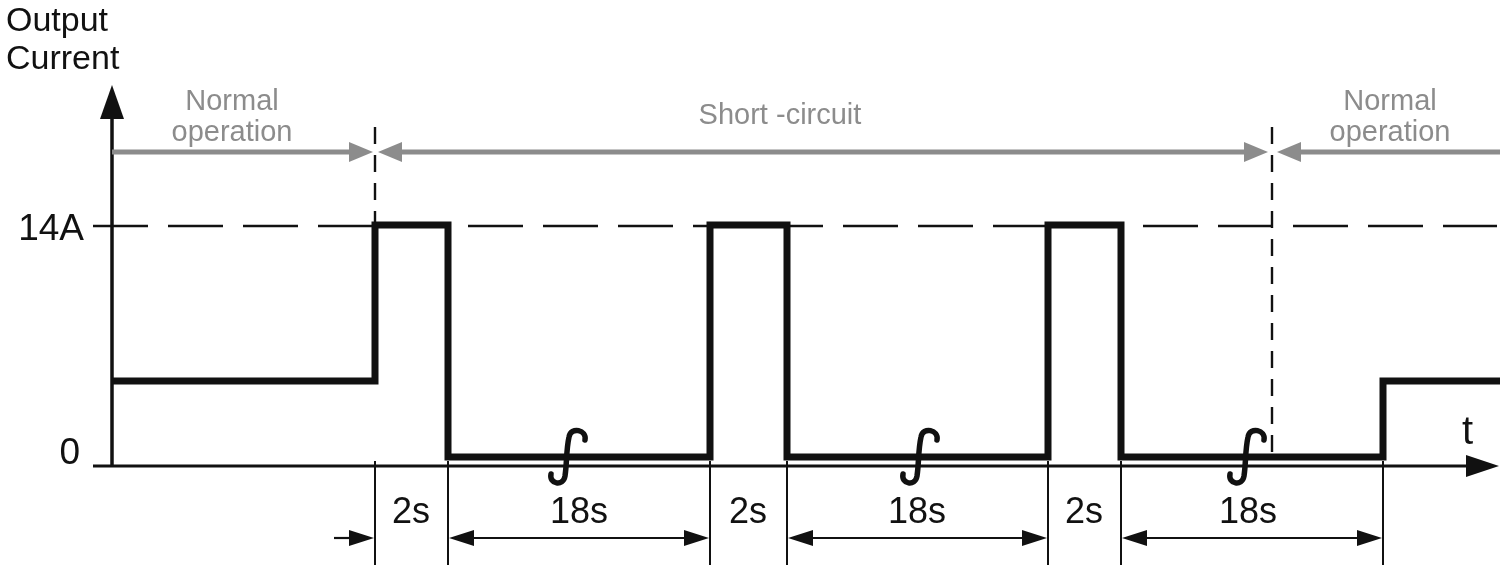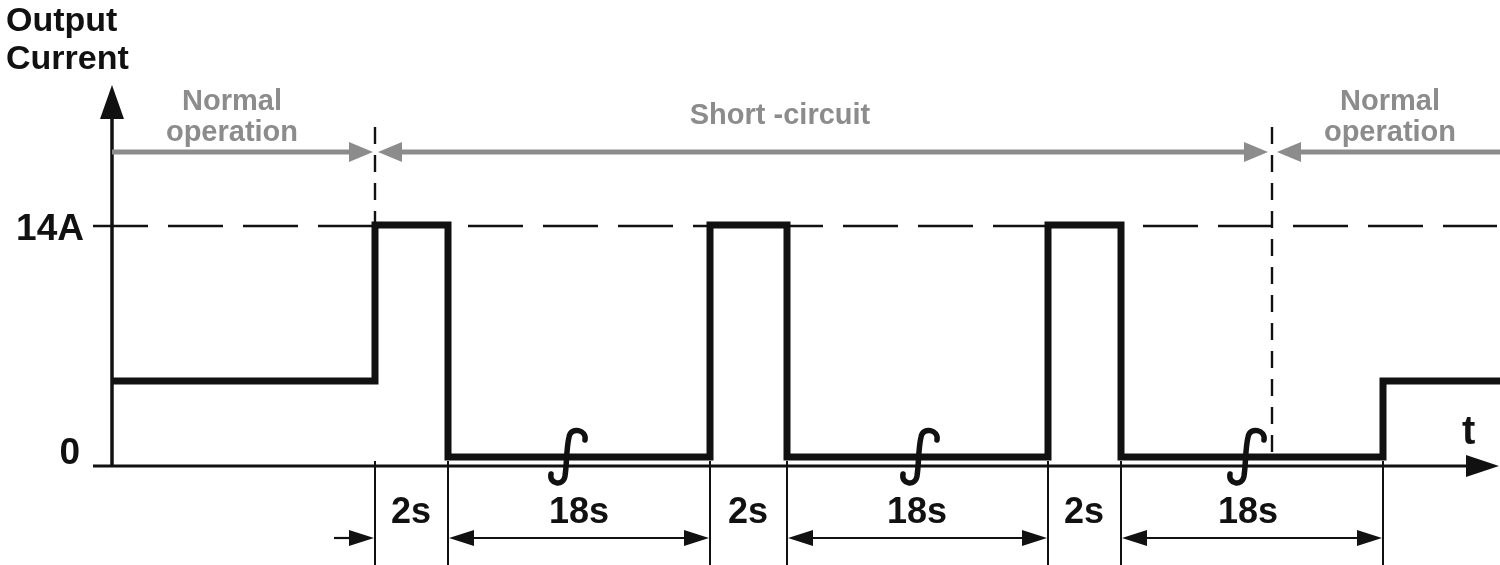--- a/index.html
+++ b/index.html
@@ -7,21 +7,20 @@
     padding: 0;
     background: #ffffff;
     font-family: "Liberation Sans", "DejaVu Sans", sans-serif;
   }
   .stage {
     position: relative;
     width: 1500px;
     height: 565px;
     background: #ffffff;
     overflow: hidden;
-    font-weight: bold;
   }
   .stage svg {
     position: absolute;
     left: 0;
     top: 0;
     display: block;
   }
   text {
     font-family: "Liberation Sans", "DejaVu Sans", sans-serif;
   }

